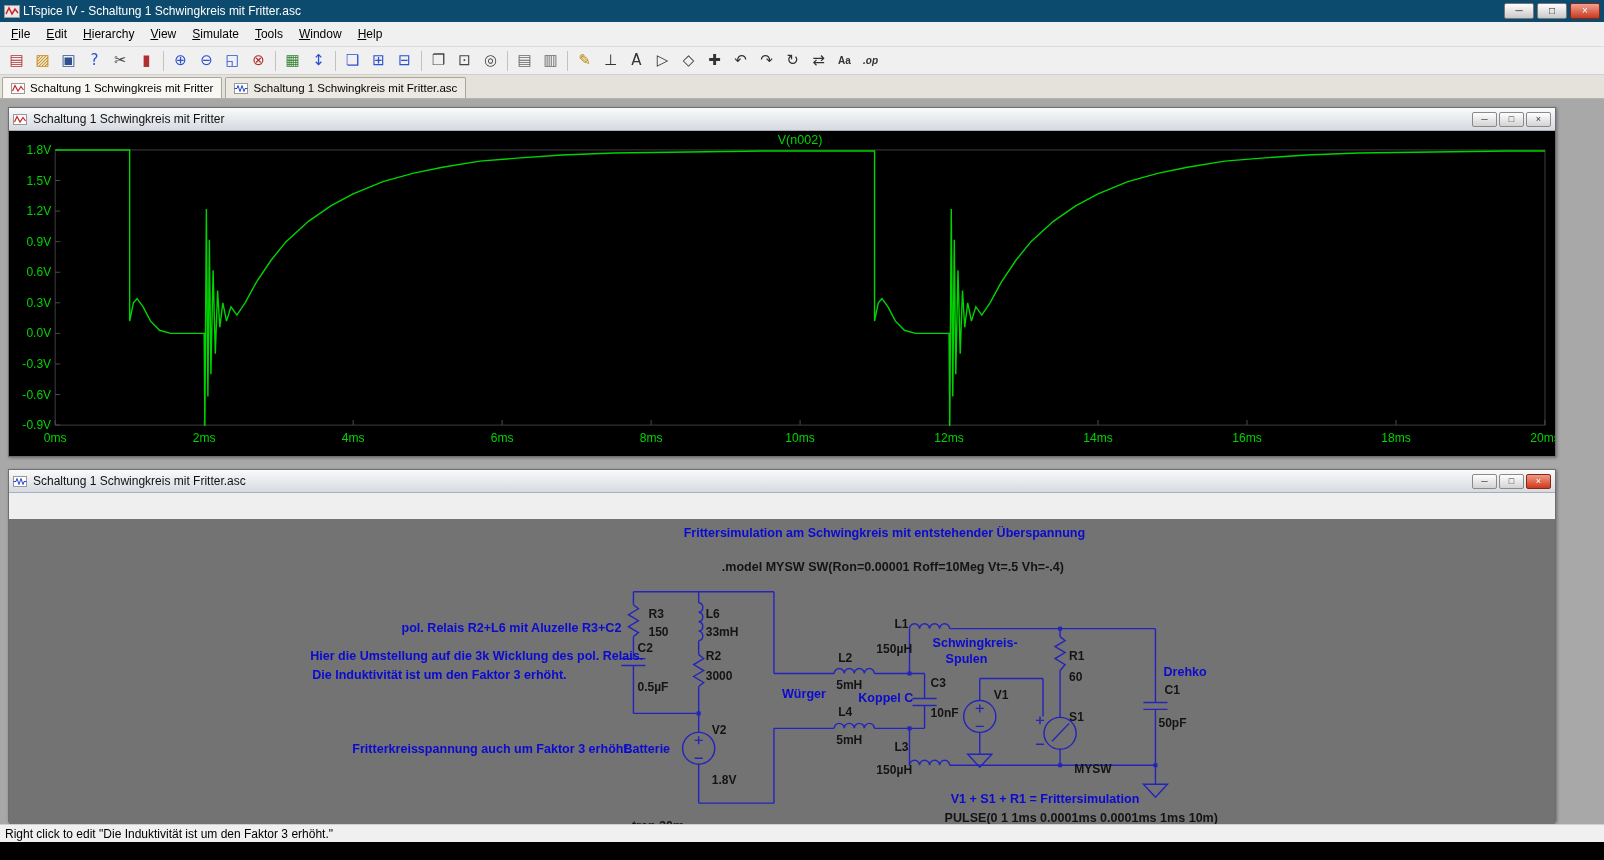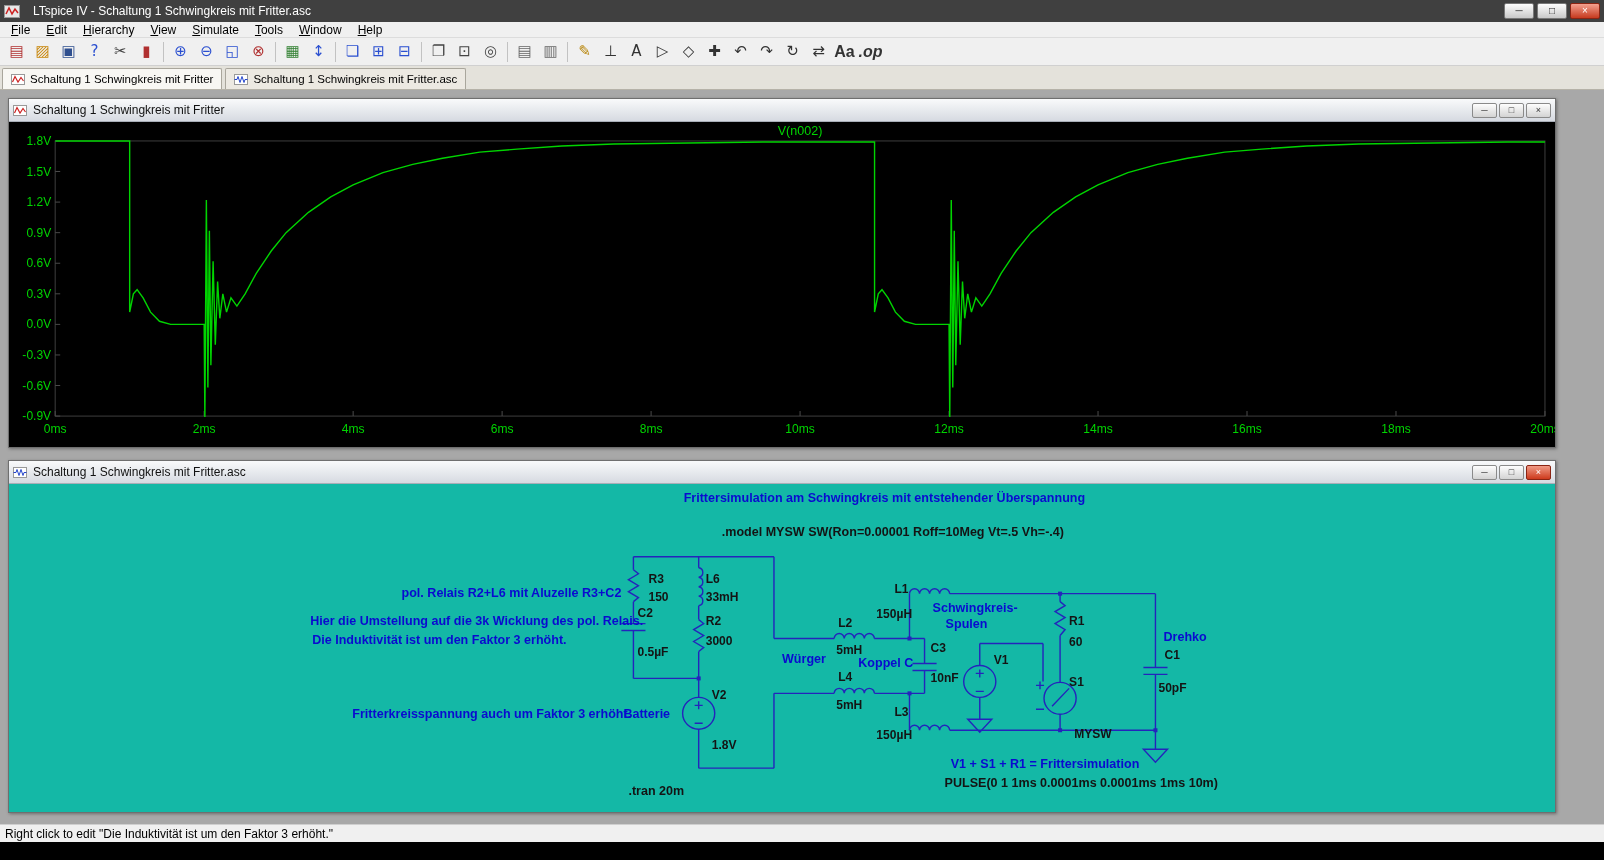--- a/index.html
+++ b/index.html
@@ -1,43 +1,43 @@
 <!DOCTYPE html>
 <html style="--wire: #2424bc; --comment: #0a0ad0; --directive: #141414; --complabel: #141414; --trace: #00d400;"><head>
 <meta charset="utf-8">
 <style>
   * { box-sizing: border-box; margin: 0; padding: 0; }
   html,body { width:1604px; height:860px; overflow:hidden; background:#000;
               font-family:"Liberation Sans", sans-serif; }
   .app { width:1604px; height:860px; display:flex; flex-direction:column; background:#f0f0f0; }
 
   
-  .titlebar { height:22px; background:#404040; color:#fff; display:flex; align-items:center;
-              padding:0 4px; gap:13px; font-size:12px; flex:0 0 auto; }
+  .titlebar { height:22px; background:#0c4a6e; color:#fff; display:flex; align-items:center;
+              padding:0 4px; gap:3px; font-size:12px; flex:0 0 auto; }
   .app-icon svg { display:block; }
   .title-text { white-space:nowrap; }
   .win-controls { margin-left:auto; display:flex; gap:3px; }
   .mwbtn { width:30px; height:16px; font-size:10px; line-height:1; color:#222;
            background:linear-gradient(#fdfdfd,#c9c9c9); border:1px solid #777; border-radius:2px;
            display:flex; align-items:center; justify-content:center; padding:0; cursor:default;
            font-family:"Liberation Sans", sans-serif; }
   .mwbtn.close { background:linear-gradient(#f3a08f,#c63a1f); color:#fff; border-color:#8a2413; }
 
   
-  .menubar { height:16px; background:#f0f0f0; border-bottom:1px solid #dcdcdc; display:flex;
+  .menubar { height:25px; background:#f0f0f0; border-bottom:1px solid #dcdcdc; display:flex;
              align-items:center; padding:0 3px; font-size:12px; color:#000; flex:0 0 auto; }
   .menu-item { padding:2px 8px; white-space:nowrap; }
 
   
   .toolbar { height:28px; background:#f0f0f0; border-bottom:1px solid #d0d0d0; display:flex;
              align-items:center; padding:0 4px; gap:1px; flex:0 0 auto; }
   .tb-btn { width:25px; height:24px; background:transparent; border:1px solid transparent;
             display:flex; align-items:center; justify-content:center; padding:0; cursor:default; }
   .tb-glyph { font-size:15px; line-height:1; font-family:"DejaVu Sans", sans-serif; }
-  .tb-glyph.small { font-size:16px; font-weight:bold; font-family:"Liberation Sans",sans-serif; }
+  .tb-glyph.small { font-size:10px; font-weight:bold; font-family:"Liberation Sans",sans-serif; }
   .tb-sep { width:1px; height:20px; background:#c2c2c2; margin:0 3px; flex:0 0 auto; }
 
   
   .tabbar { height:24px; background:#e4e2db; border-bottom:1px solid #b5b2a8; display:flex;
             align-items:flex-end; padding:2px 2px 0; gap:3px; flex:0 0 auto; }
   .tab { height:21px; display:flex; align-items:center; gap:5px; padding:0 8px; font-size:11.5px;
          color:#000; background:#ece9e2; border:1px solid #a9a69c; border-bottom:none;
          border-radius:2px 2px 0 0; white-space:nowrap; cursor:default; }
   .tab.selected { background:#f8f7f3; }
   .tab-icon { display:flex; }
@@ -56,21 +56,21 @@
            background:linear-gradient(#fefefe,#d3d3d3); border:1px solid #8a8a8a; border-radius:2px;
            display:flex; align-items:center; justify-content:center; padding:0; cursor:default;
            font-family:"Liberation Sans", sans-serif; }
   .cwbtn.close-active { background:linear-gradient(#f09a85,#cd3a1d); color:#fff; border-color:#8a2413; }
 
   .wave-content { height:calc(100% - 23px); background:#000; }
   #wave-svg { display:block; width:100%; height:100%; }
   .axis-label { fill:var(--trace); font-family:"Liberation Sans",sans-serif; font-size:12px; }
   .trace-title { fill:var(--trace); font-family:"Liberation Sans",sans-serif; font-size:12.5px; }
 
-  .schem-content { height:calc(100% - 23px); background:#14b8a6; }
+  .schem-content { height:calc(100% - 23px); background:#737373;margin-top:26px; }
   #schem-svg { display:block; width:100%; height:100%; }
   .wire-line { stroke:var(--wire); stroke-width:1.4; fill:none; }
   .junction { fill:var(--wire); stroke:none; }
   .sch-comment   { fill:var(--comment);   font:bold 12.5px "Liberation Sans",sans-serif; }
   .sch-directive { fill:var(--directive); font:bold 12.5px "Liberation Sans",sans-serif; }
   .sch-ref, .sch-val { fill:var(--complabel); font:bold 12px "Liberation Sans",sans-serif; }
 
   
   .statusbar { height:18px; background:#f0f0f0; border-top:1px solid #cfcfcf; display:flex;
                align-items:center; padding:0 5px; font-size:12px; color:#000; flex:0 0 auto; }

